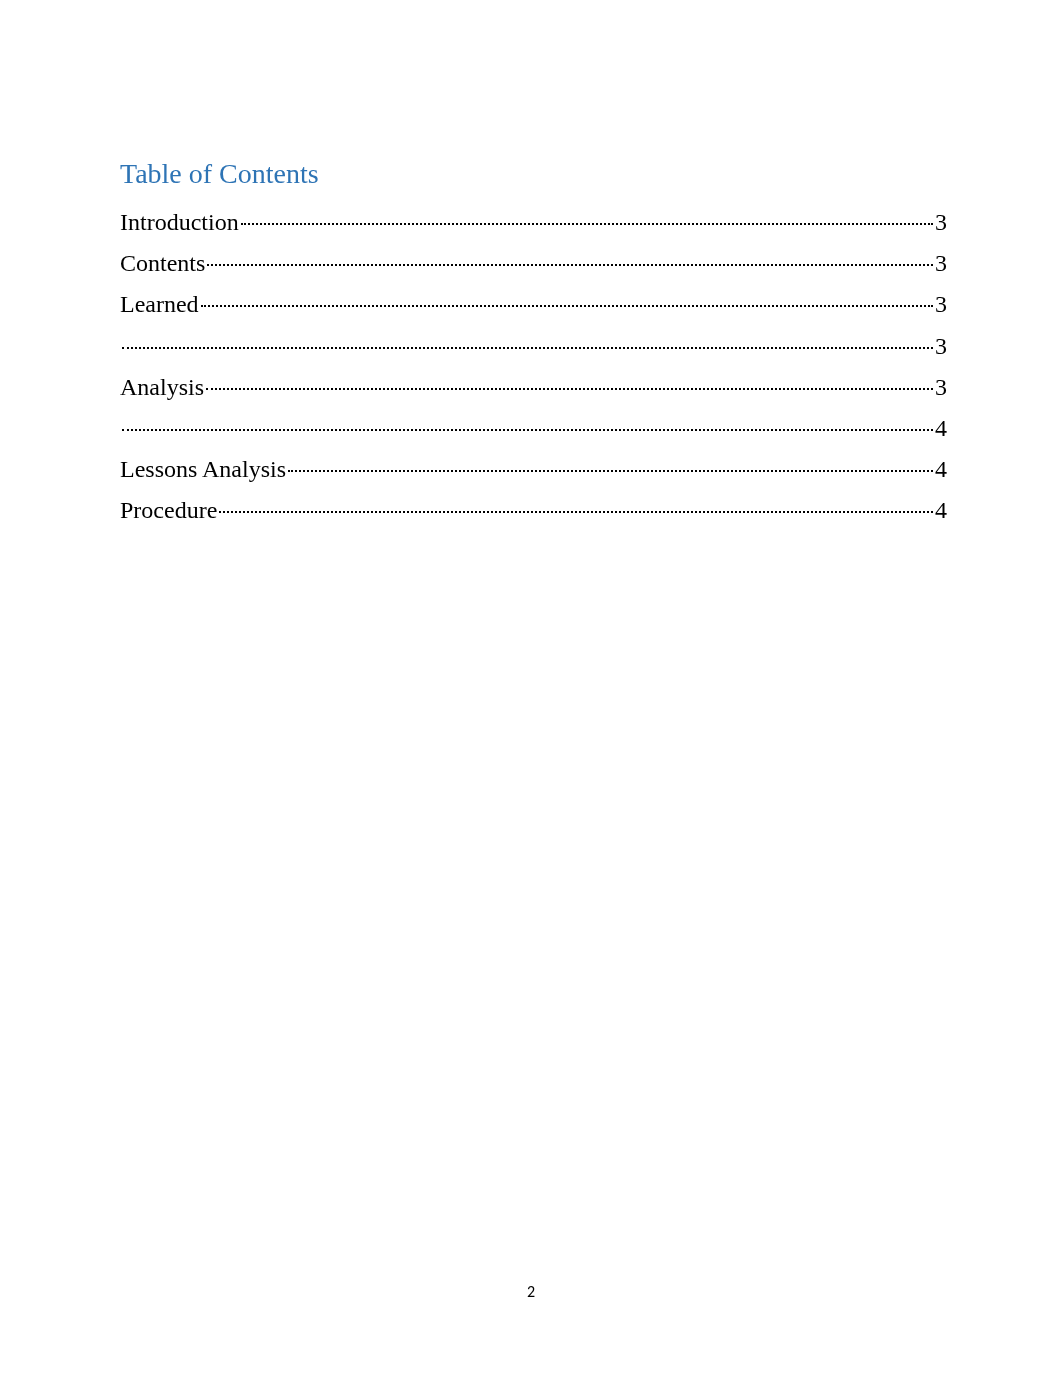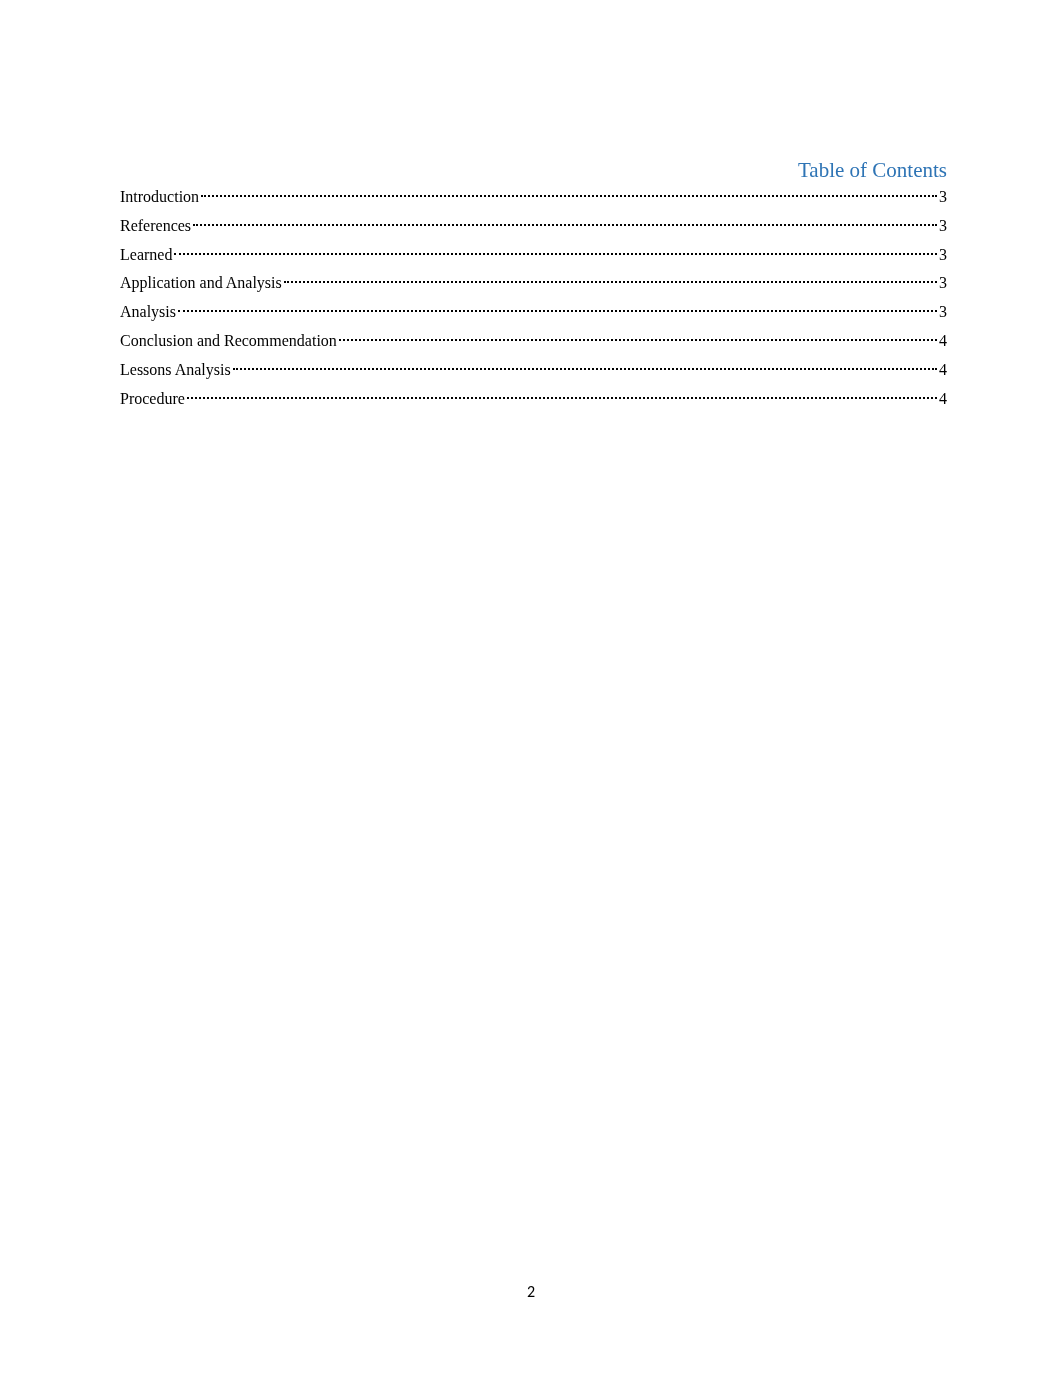--- a/index.html
+++ b/index.html
@@ -12,32 +12,31 @@
       height: 1376px;
       background: #ffffff;
       font-family: "Times New Roman", Times, serif;
       position: relative;
     }
     .page-content {
       padding: 158px 115px 0 120px;
     }
     .toc-heading {
       color: #2e74b5;
-      font-size: 21px;
+      font-size: 28px;
       font-weight: normal;
-      margin-bottom: 2px;
-      text-align: right;
+      margin-bottom: 14px;
     }
     .toc-list {
       list-style: none;
     }
     .toc-entry {
       display: flex;
       align-items: baseline;
-      font-size: 16px;
+      font-size: 24px;
       color: #000000;
       line-height: 1.55;
       margin-bottom: 4px;
     }
     .toc-title {
       white-space: nowrap;
     }
     .toc-dots {
       flex: 1;
       border-bottom: 2px dotted #000;
@@ -64,41 +63,39 @@
 
 <div class="page-content">
   <h2 class="toc-heading">Table of Contents</h2>
   <ul class="toc-list">
     <li class="toc-entry">
       <span class="toc-title">Introduction</span>
       <span class="toc-dots"></span>
       <span class="toc-page">3</span>
     </li>
     <li class="toc-entry">
-      <span class="toc-title">References</span>
+      <span class="toc-title">Contents</span>
       <span class="toc-dots"></span>
       <span class="toc-page">3</span>
     </li>
     <li class="toc-entry">
       <span class="toc-title">Learned</span>
       <span class="toc-dots"></span>
       <span class="toc-page">3</span>
     </li>
     <li class="toc-entry">
-      <span class="toc-title">Application and Analysis</span>
       <span class="toc-dots"></span>
       <span class="toc-page">3</span>
     </li>
     <li class="toc-entry">
       <span class="toc-title">Analysis</span>
       <span class="toc-dots"></span>
       <span class="toc-page">3</span>
     </li>
     <li class="toc-entry">
-      <span class="toc-title">Conclusion and Recommendation</span>
       <span class="toc-dots"></span>
       <span class="toc-page">4</span>
     </li>
     <li class="toc-entry">
       <span class="toc-title">Lessons Analysis</span>
       <span class="toc-dots"></span>
       <span class="toc-page">4</span>
     </li>
     <li class="toc-entry">
       <span class="toc-title">Procedure</span>

